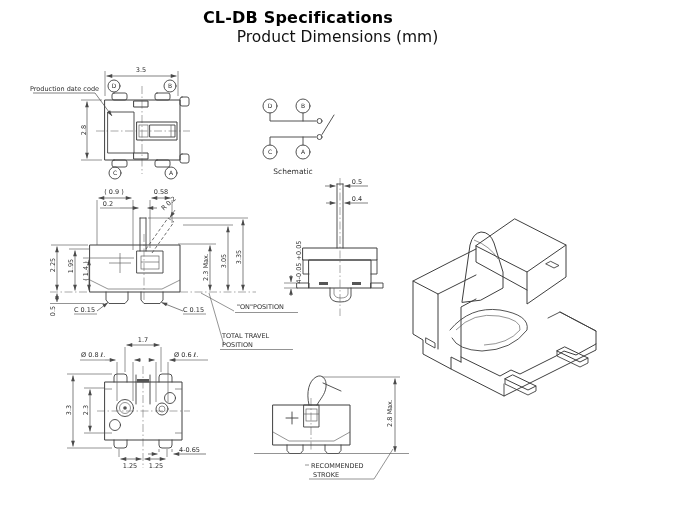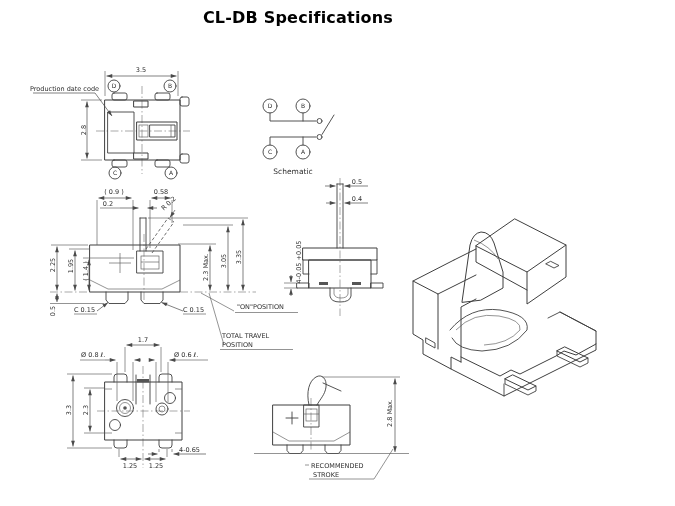--- a/index.html
+++ b/index.html
@@ -20,20 +20,21 @@
   .d{font-size:6.5px;fill:#2d2d2d;}
   .sm{font-size:6px;fill:#2d2d2d;}
   .cap{font-size:7.5px;fill:#2d2d2d;}
   .dk{fill:#555;stroke:none;}
 </style>
 </head>
 <body>
 
 <div id="page">
   <div class="title">CL-DB Specifications</div>
+  <div class="subtitle">Product Dimensions (mm)</div>
 
   <svg width="675" height="506" viewBox="0 0 675 506">
     <defs>
       <marker id="arr" markerWidth="9" markerHeight="8" refX="8.6" refY="4" orient="auto-start-reverse">
         <path d="M0.4,1.3 L8.6,4 L0.4,6.7 Z" fill="#4a4a4a"></path>
       </marker>
     </defs>
 
     <g>
       <line class="cl" x1="96" y1="131" x2="190" y2="131"></line>

